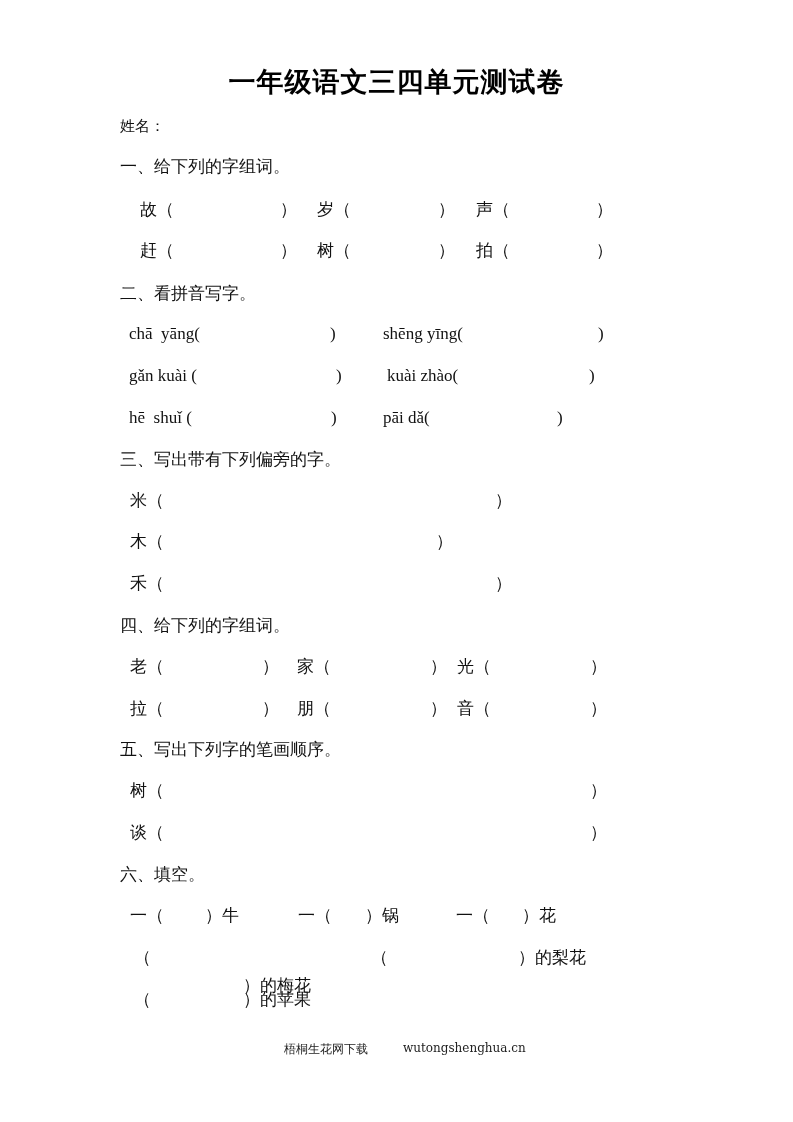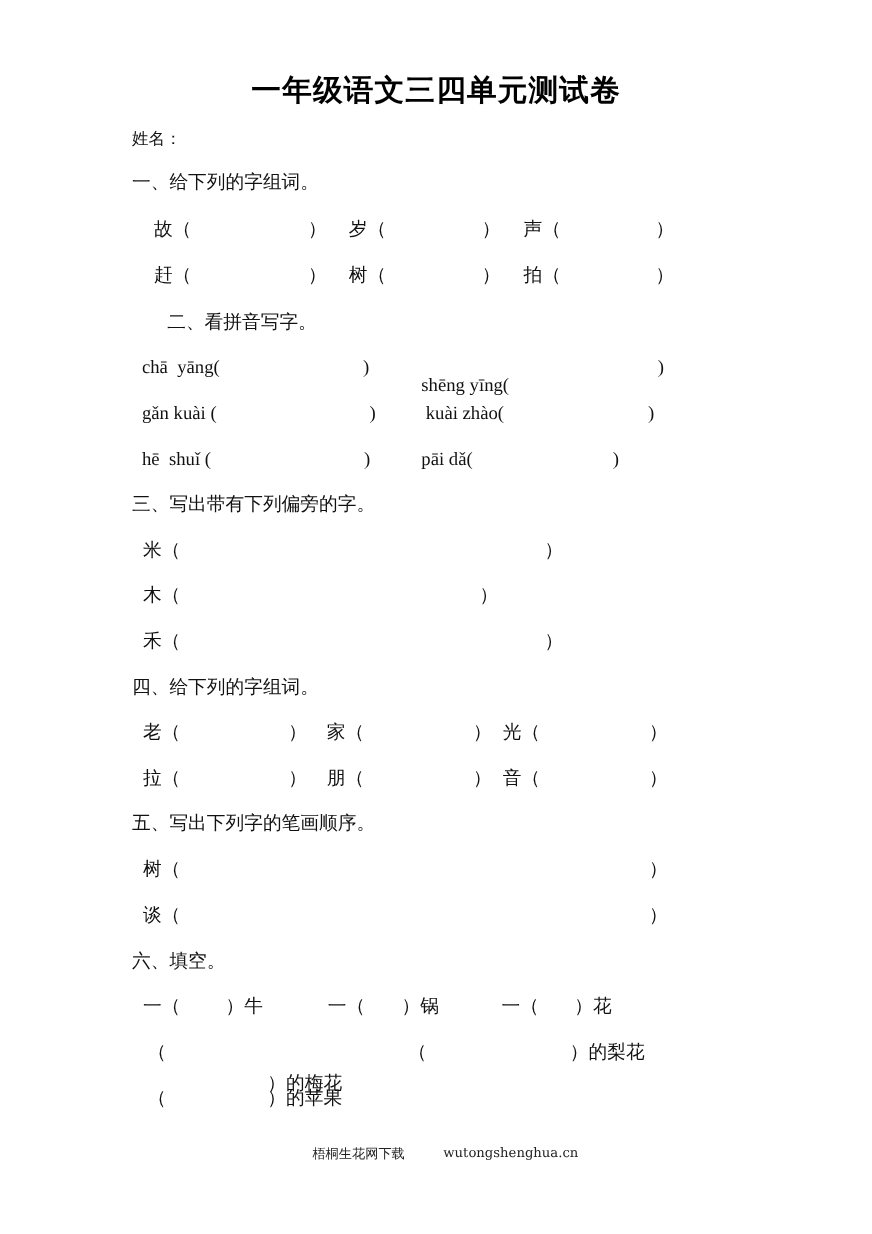--- a/index.html
+++ b/index.html
@@ -32,25 +32,25 @@
 </div>
 <div>
   <span class="t" style="top:240px; left:140px;">赶（</span>
   <span class="t" style="top:240px; left:280px;">）</span>
   <span class="t" style="top:240px; left:317px;">树（</span>
   <span class="t" style="top:240px; left:438px;">）</span>
   <span class="t" style="top:240px; left:476px;">拍（</span>
   <span class="t" style="top:240px; left:596px;">）</span>
 </div>
 
-<div class="t h" style="top:283px; left:120px;margin-left:32px;">二、看拼音写字。</div>
+<div class="t h" style="top:283px; left:120px;">二、看拼音写字。</div>
 <div>
   <span class="t py" style="top:324px; left:129px;">chā  yāng(</span>
   <span class="t py" style="top:324px; left:330px;">)</span>
-  <span class="t py" style="top:324px; left:383px;margin-top:16px;">shēng yīng(</span>
+  <span class="t py" style="top:324px; left:383px;">shēng yīng(</span>
   <span class="t py" style="top:324px; left:598px;">)</span>
 </div>
 <div>
   <span class="t py" style="top:366px; left:129px;">gǎn kuài (</span>
   <span class="t py" style="top:366px; left:336px;">)</span>
   <span class="t py" style="top:366px; left:387px;">kuài zhào(</span>
   <span class="t py" style="top:366px; left:589px;">)</span>
 </div>
 <div>
   <span class="t py" style="top:408px; left:129px;">hē  shuǐ (</span>

